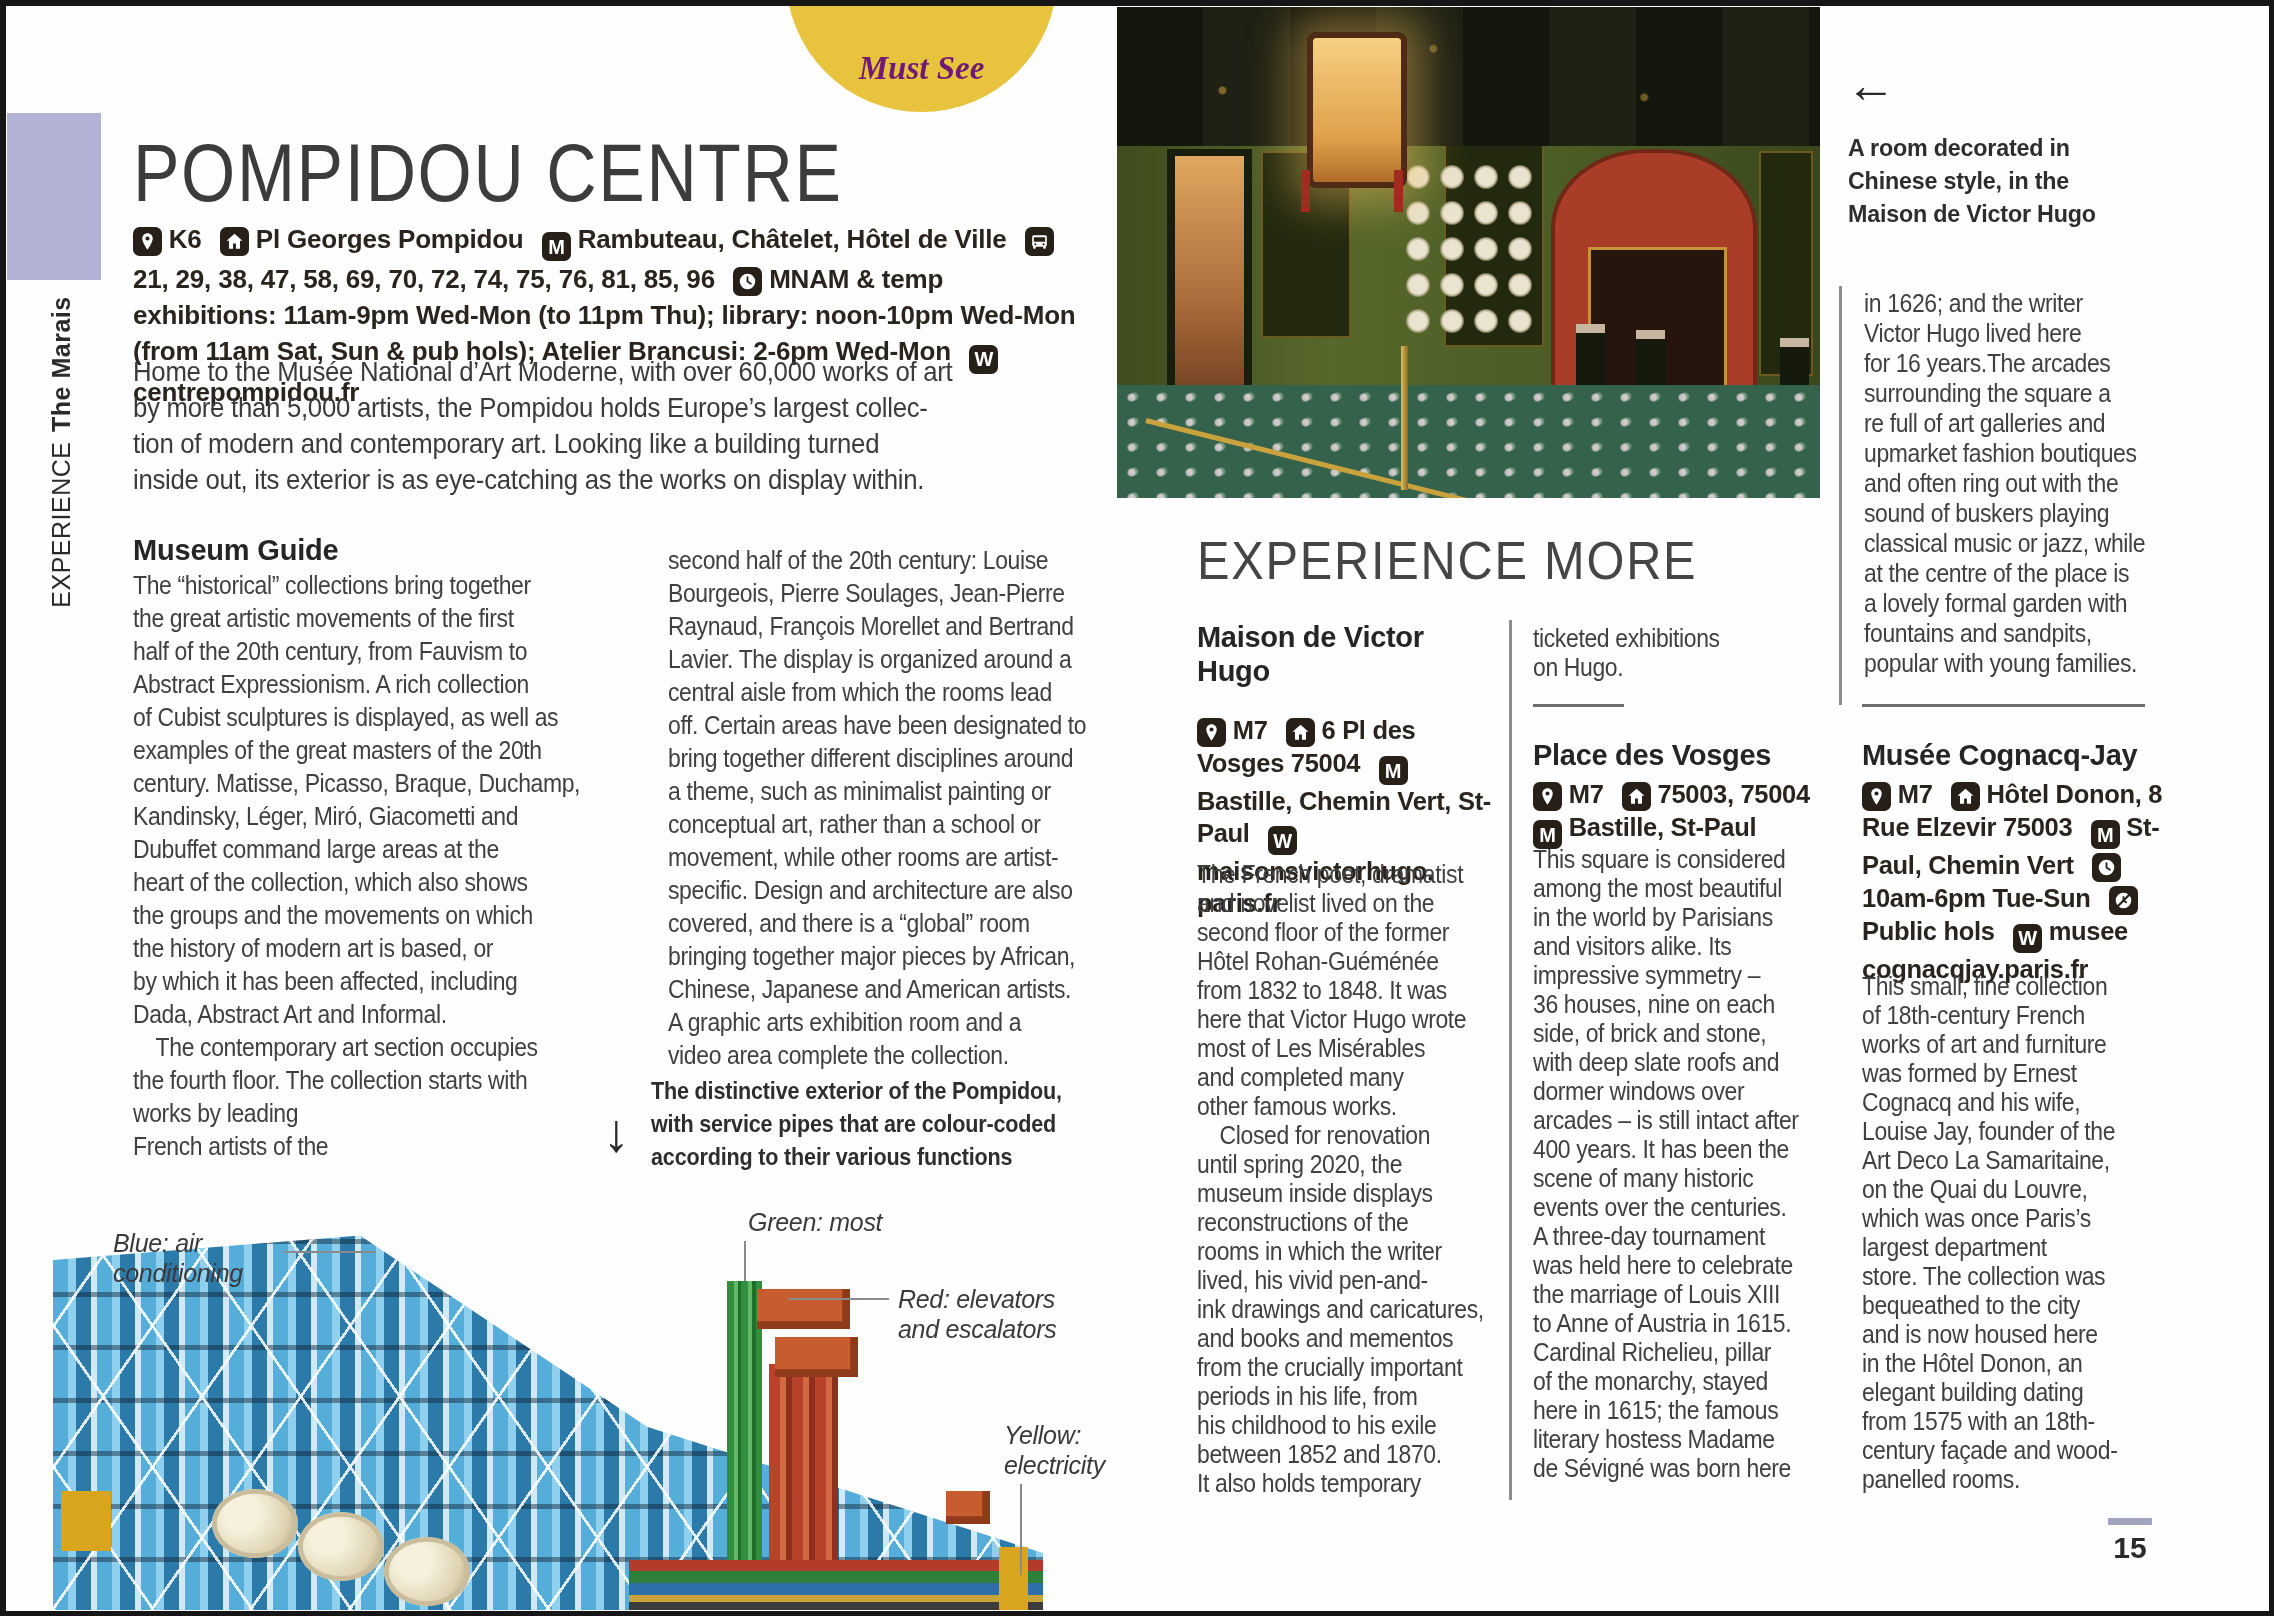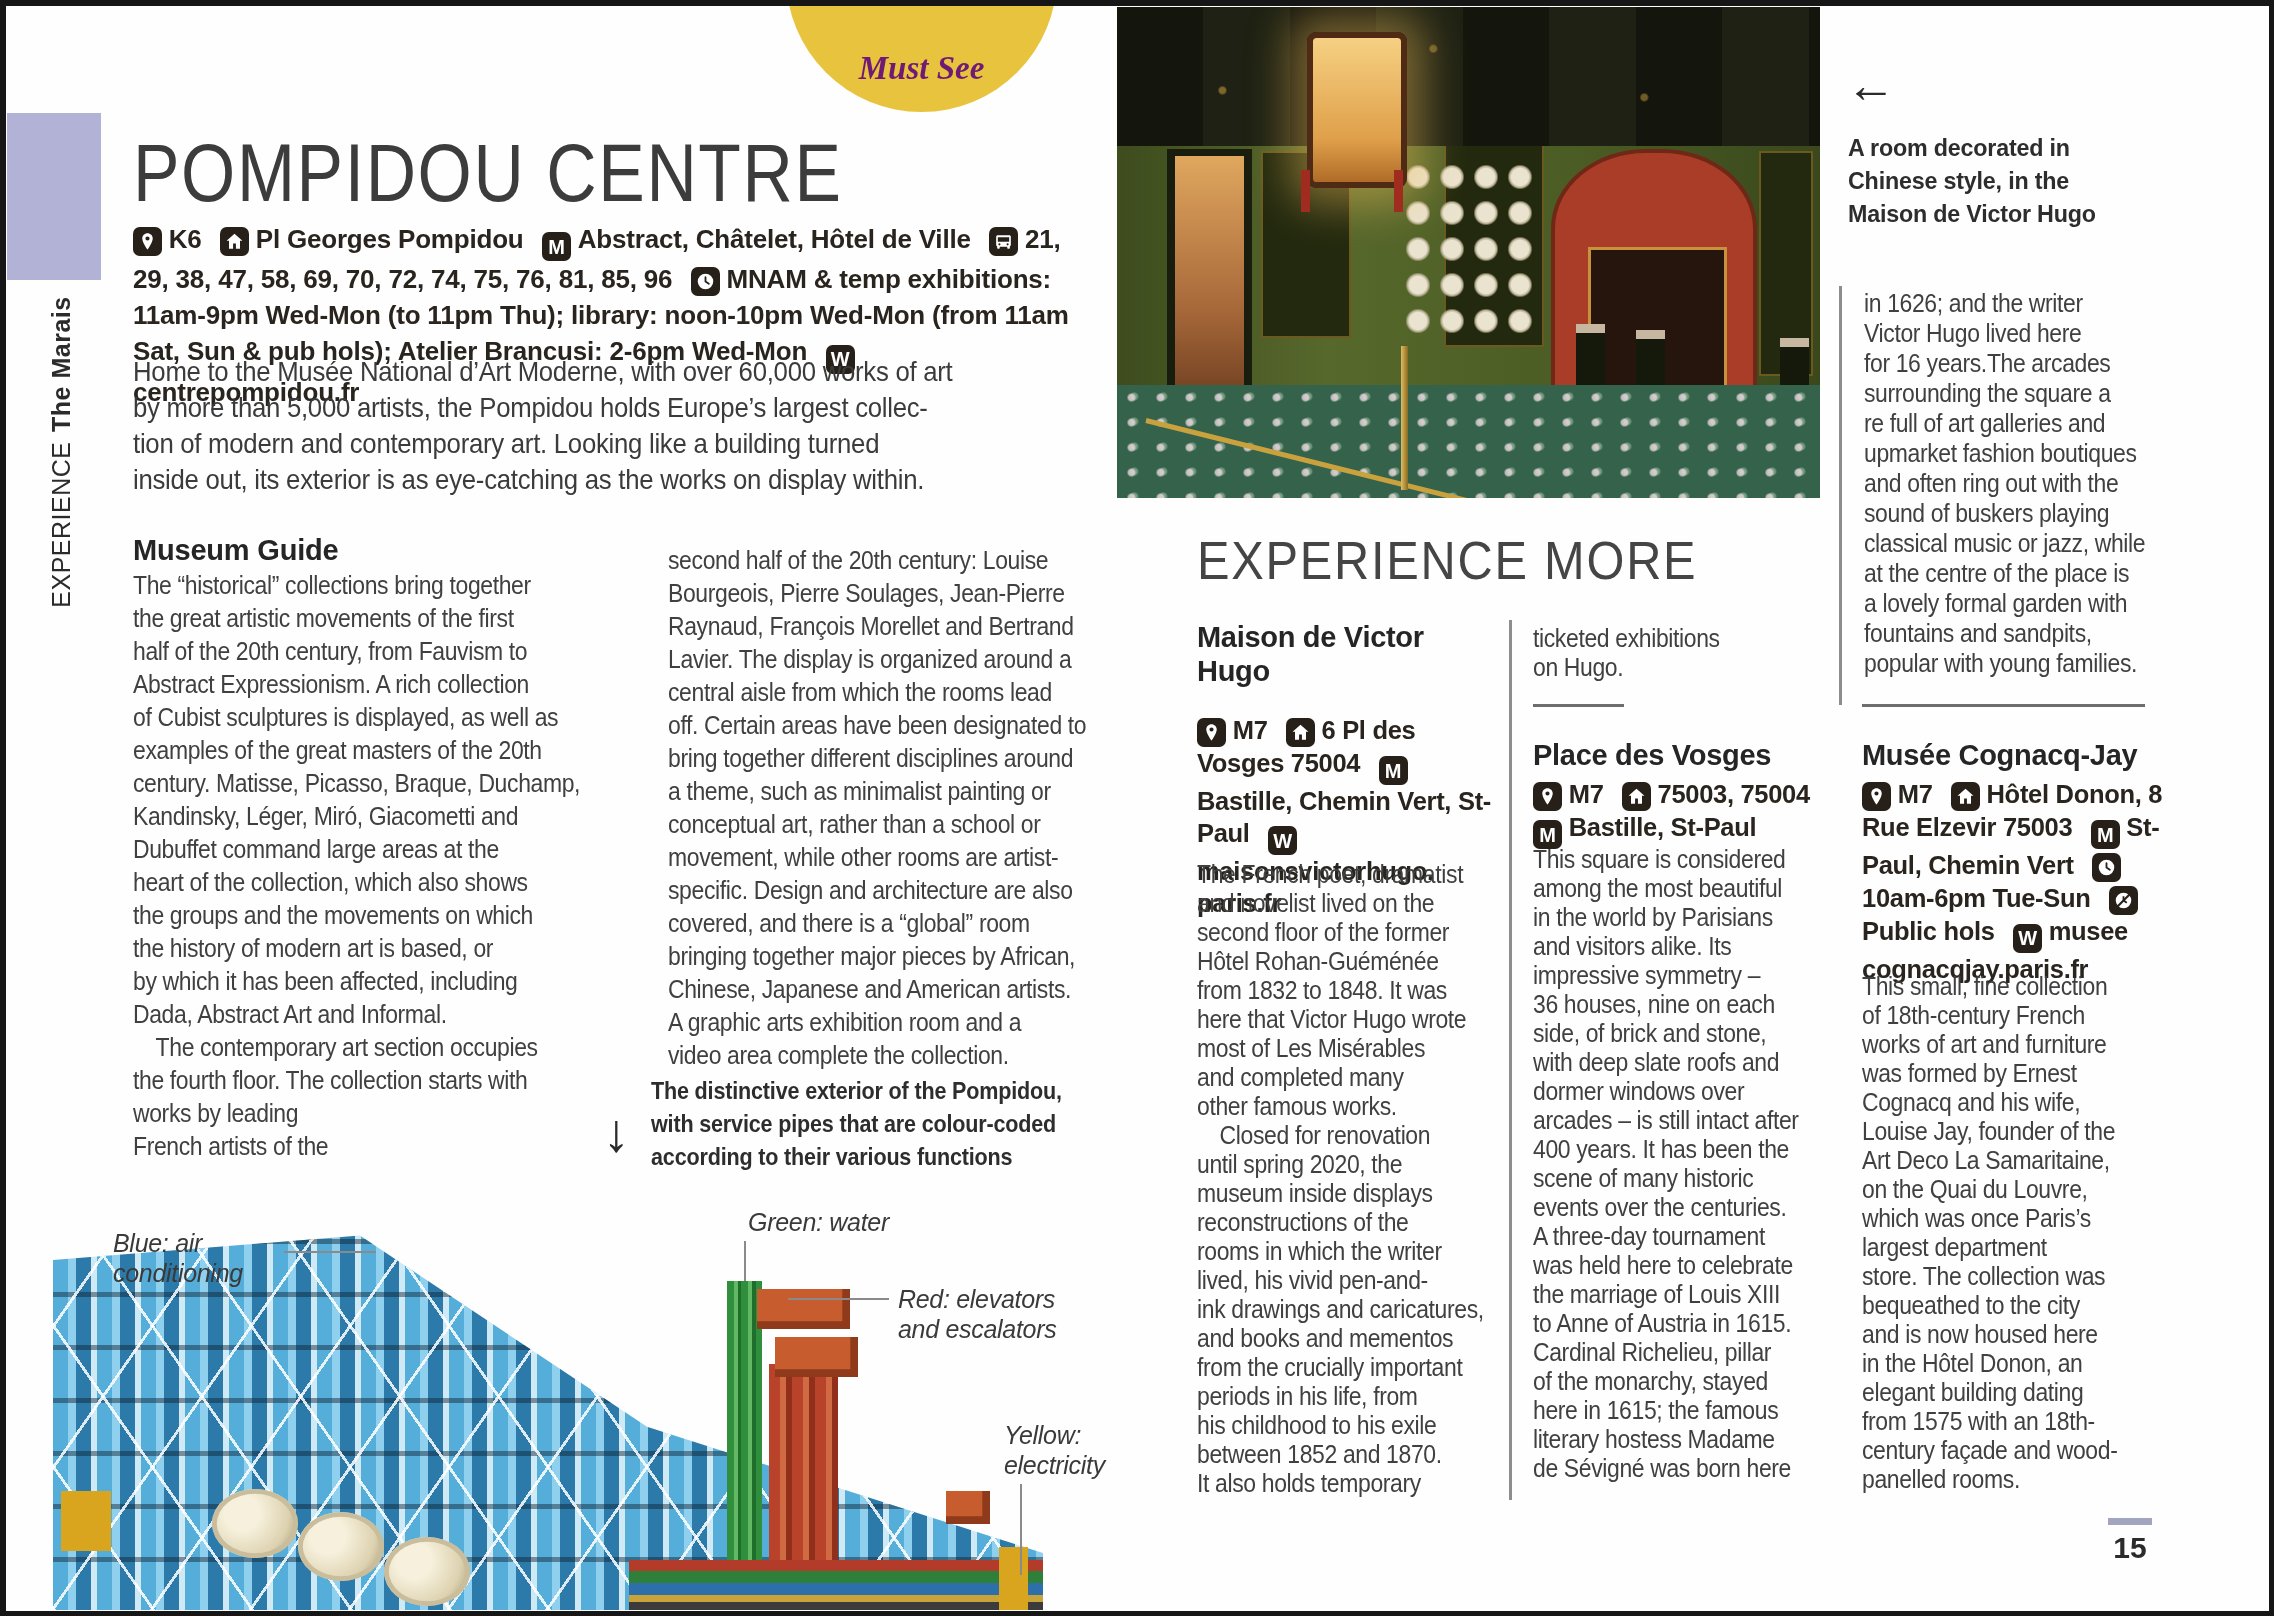--- a/index.html
+++ b/index.html
@@ -115,21 +115,21 @@
             <path fill="#fff" d="M15 5.2c-3.5 0-6.3 2.8-6.3 6.2 0 4.7 6.3 13.4 6.3 13.4s6.3-8.7 6.3-13.4c0-3.4-2.8-6.2-6.3-6.2zm0 8.7a2.5 2.5 0 1 1 0-5 2.5 2.5 0 0 1 0 5z"></path>
           </svg>
         </span><span>K6</span></span>
     <span class="seg"><span class="ic">
           <svg viewBox="0 0 30 30">
             <path fill="#fff" d="M15 5.6 5.5 14.2h2.9v9.6h4.9v-6.4h3.4v6.4h4.9v-9.6h2.9z"></path>
           </svg>
         </span><span>Pl Georges Pompidou</span></span>
     <span class="seg"><span class="ic">
           <span class="glyph">M</span>
-        </span><span>Abstract, Châtelet, Hôtel de Ville</span></span>
+        </span><span>Rambuteau, Châtelet, Hôtel de Ville</span></span>
     <span class="seg"><span class="ic">
           <svg viewBox="0 0 30 30">
             <path fill="#fff" fill-rule="evenodd" d="M8 7.6h14c1 0 1.8.8 1.8 1.8v9.8c0 .8-.5 1.4-1.2 1.7v1.9c0 .5-.4.9-.9.9h-1.3c-.5 0-.9-.4-.9-.9v-1.6h-9v1.6c0 .5-.4.9-.9.9H8.3c-.5 0-.9-.4-.9-.9v-1.9c-.7-.3-1.2-.9-1.2-1.7V9.4c0-1 .8-1.8 1.8-1.8zm.2 2.2v5.4h13.6V9.8zm1.9 9.9a1.3 1.3 0 1 0 0-2.6 1.3 1.3 0 0 0 0 2.6zm9.8 0a1.3 1.3 0 1 0 0-2.6 1.3 1.3 0 0 0 0 2.6z"></path>
           </svg>
         </span><span>21, 29, 38, 47, 58, 69, 70, 72, 74, 75, 76, 81, 85, 96</span></span>
     <span class="seg"><span class="ic">
           <svg viewBox="0 0 30 30">
             <circle cx="15" cy="15" r="9.3" fill="#fff"></circle>
             <path d="M15 9.8V15l4 2.7" stroke="#272019" stroke-width="2.2" fill="none" stroke-linecap="round"></path>
           </svg>
@@ -196,21 +196,21 @@
     <div class="pc-yellow" style="left:7.7px;top:288px;width:50px;height:60px;"></div>
     <div class="pc-yellow" style="left:946px;top:344px;width:29px;height:63px;"></div>
     <div class="pc-funnel" style="left:159px;top:286px;width:86px;height:69px;"></div>
     <div class="pc-funnel" style="left:245px;top:309px;width:86px;height:69px;"></div>
     <div class="pc-funnel" style="left:331px;top:334px;width:86px;height:69px;"></div>
   </div>
 
   <div class="abs plabel pre" style="left:113px;top:1228px;">Blue: air
 conditioning</div>
   <div class="abs lline" style="left:284px;top:1251px;width:92px;height:1.9px;"></div>
-  <div class="abs plabel" style="left:748px;top:1207px;">Green: water</div>
+  <div class="abs plabel" style="left:748px;top:1207px;">Green: most</div>
   <div class="abs lline" style="left:744px;top:1241px;width:1.9px;height:40px;"></div>
   <div class="abs plabel pre" style="left:898px;top:1284px;">Red: elevators
 and escalators</div>
   <div class="abs lline" style="left:788px;top:1298px;width:101px;height:1.9px;"></div>
   <div class="abs plabel pre" style="left:1004px;top:1420px;">Yellow:
 electricity</div>
   <div class="abs lline" style="left:1020px;top:1484px;width:1.9px;height:91px;"></div>
 
   <div class="abs photo-vh">
     <div class="vh-wall"></div>

